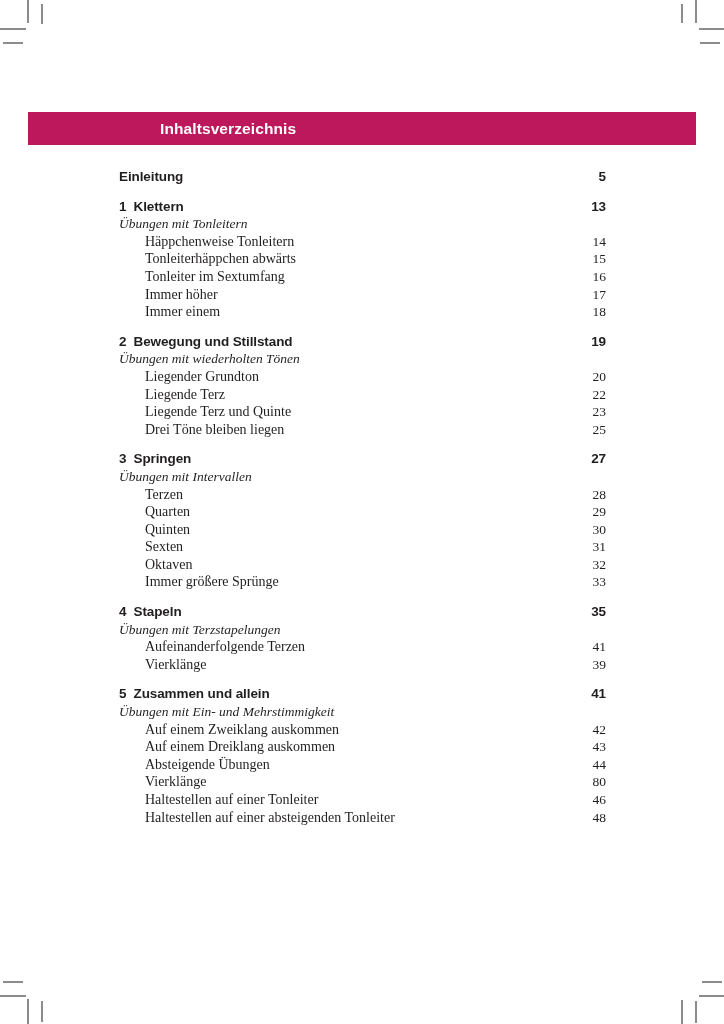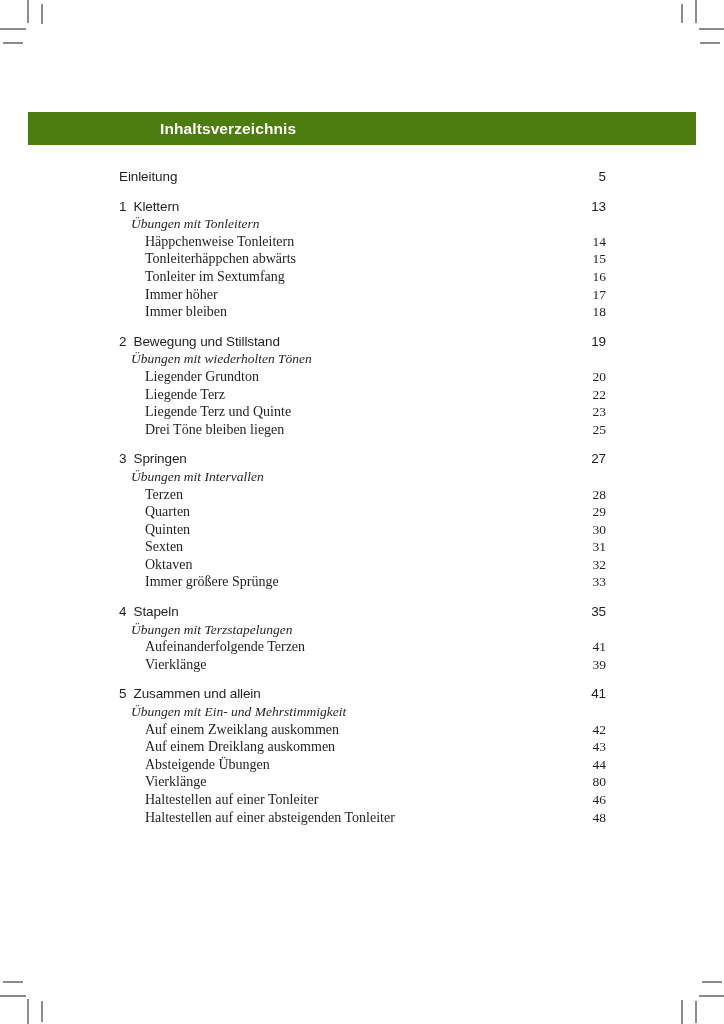--- a/index.html
+++ b/index.html
@@ -5,46 +5,46 @@
   html,body{margin:0;padding:0;}
   body{
     width:724px;height:1024px;position:relative;background:#ffffff;
     font-family:"Liberation Sans",sans-serif;color:#211e1e;overflow:hidden;
   }
   
   .crop{position:absolute;background:#8c8c8c;}
   
   .title-bar{
     position:absolute;left:28px;top:112px;width:668px;height:33px;
-    background:#4d7c0f;
+    background:#be185d;
   }
   .title-bar .title{
     position:absolute;left:132px;top:0;line-height:33px;color:#ffffff;
     font-family:"Liberation Sans",sans-serif;font-weight:bold;
     font-size:15.5px;letter-spacing:0.1px;
   }
   
   .toc{
     position:absolute;left:119px;top:168px;width:487px;
   }
   .row{
     display:flex;align-items:baseline;height:17.6px;line-height:17.6px;
     white-space:nowrap;
   }
   .row.head{
-    font-family:"Liberation Sans",sans-serif;font-weight:normal;
+    font-family:"Liberation Sans",sans-serif;font-weight:bold;
     font-size:13.5px;letter-spacing:-0.1px;margin-top:12px;
   }
   .row.head.intro{margin-top:0;}
   .num{flex:none;width:14.5px;}
   .ttl{flex:1;}
   .lbl{flex:1;padding-left:26px;}
   .pg{flex:none;}
   .row.subtitle{
-    font-family:"Liberation Serif",serif;font-style:italic;font-size:13.5px;margin-left:12px;
+    font-family:"Liberation Serif",serif;font-style:italic;font-size:13.5px;
   }
   .row.item{
     font-family:"Liberation Serif",serif;font-size:14px;
   }
   .row.item .pg{font-family:"Liberation Serif",serif;font-size:13.5px;}
 </style>
 </head>
 <body>
 
 <div class="crop" style="left:27px;top:0;width:2px;height:23px;"></div>
@@ -96,21 +96,21 @@
   </div>
   <div class="row item">
     <span class="lbl">Tonleiter im Sextumfang</span>
     <span class="pg">16</span>
   </div>
   <div class="row item">
     <span class="lbl">Immer höher</span>
     <span class="pg">17</span>
   </div>
   <div class="row item">
-    <span class="lbl">Immer bleiben</span>
+    <span class="lbl">Immer einem</span>
     <span class="pg">18</span>
   </div>
 
   <div class="row head">
     <span class="num">2</span>
     <span class="ttl">Bewegung und Stillstand</span>
     <span class="pg">19</span>
   </div>
   <div class="row subtitle">
     <span>Übungen mit wiederholten Tönen</span>

